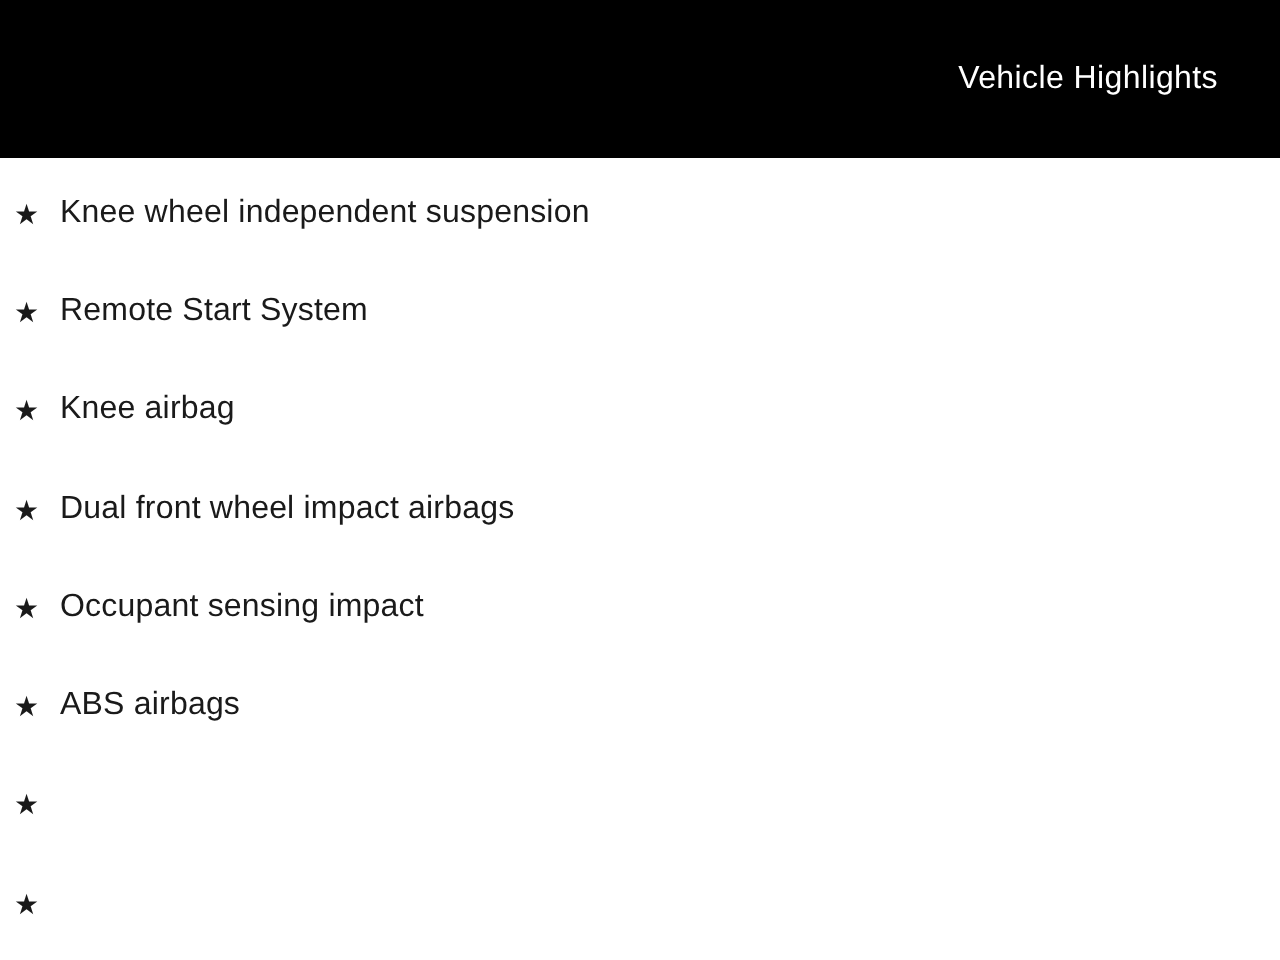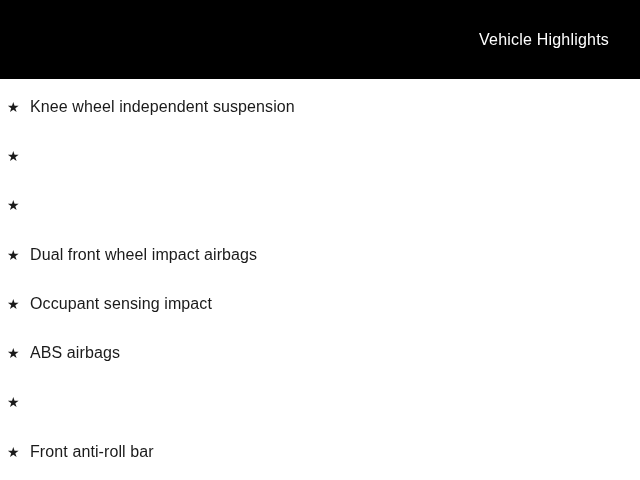--- a/index.html
+++ b/index.html
@@ -71,24 +71,26 @@
     <span class="header-title">Vehicle Highlights</span>
   </div>
   <ul class="highlights-list">
   <li class="highlight-item">
     <span class="star">★</span>
     <span class="item-label">Knee wheel independent suspension</span>
   </li>
 
   <li class="highlight-item">
     <span class="star">★</span>
+    <span class="item-label">Remote Start System</span>
   </li>
 
   <li class="highlight-item">
     <span class="star">★</span>
+    <span class="item-label">Knee airbag</span>
   </li>
 
   <li class="highlight-item">
     <span class="star">★</span>
     <span class="item-label">Dual front wheel impact airbags</span>
   </li>
 
   <li class="highlight-item">
     <span class="star">★</span>
     <span class="item-label">Occupant sensing impact</span>
@@ -98,16 +100,15 @@
     <span class="star">★</span>
     <span class="item-label">ABS airbags</span>
   </li>
 
   <li class="highlight-item">
     <span class="star">★</span>
   </li>
 
   <li class="highlight-item">
     <span class="star">★</span>
-    <span class="item-label">Front anti-roll bar</span>
   </li>
 </ul>
 </div>
 
 </body></html>

